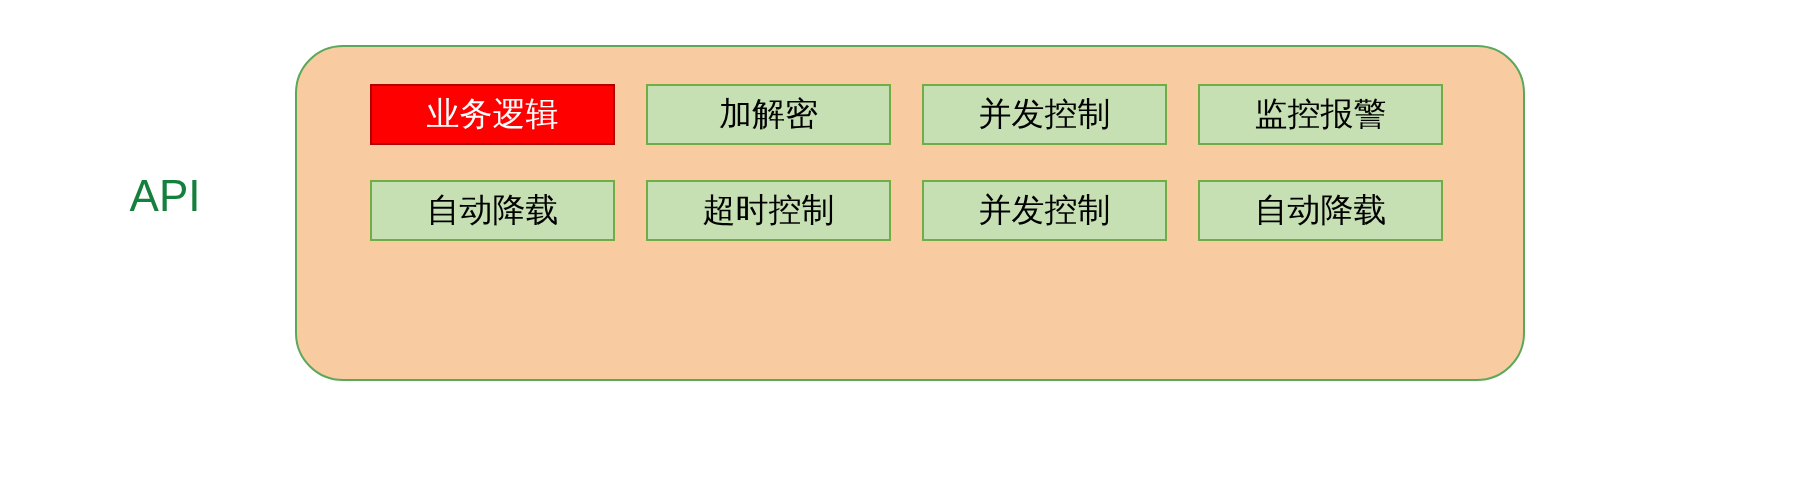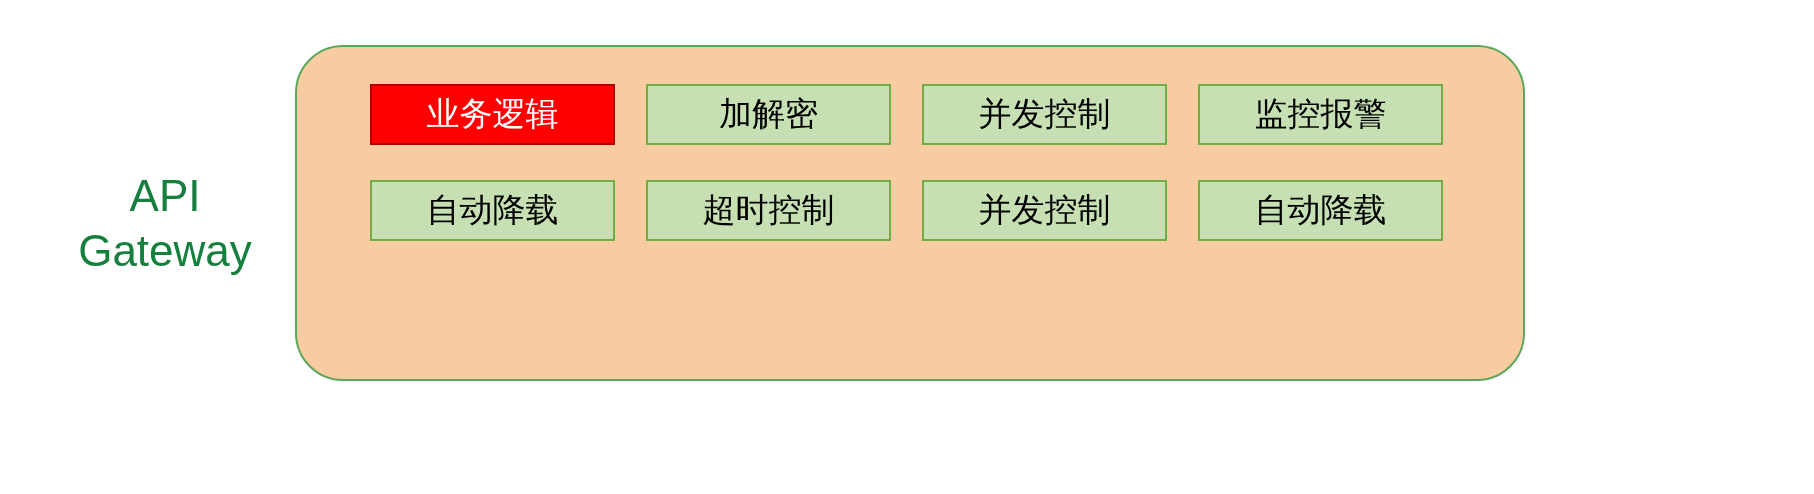--- a/index.html
+++ b/index.html
@@ -65,21 +65,20 @@
     color: #ffffff;
   }
 </style>
 </head>
 <body>
 
 <div class="stage">
 
   <div class="gateway-label">
     <div>API</div>
-    <div>Gateway</div>
   </div>
 
   <div class="gateway-container">
     <div class="box-grid">
 
       <div class="feature-box highlight">
         <span>业务逻辑</span>
       </div>
       <div class="feature-box">
         <span>加解密</span>

